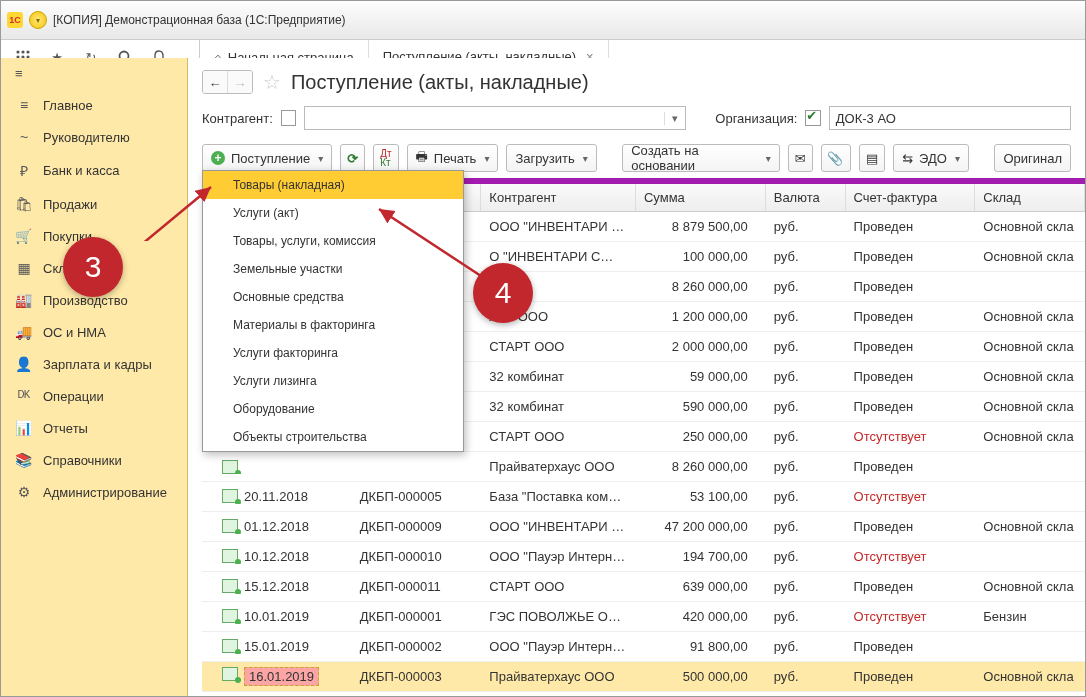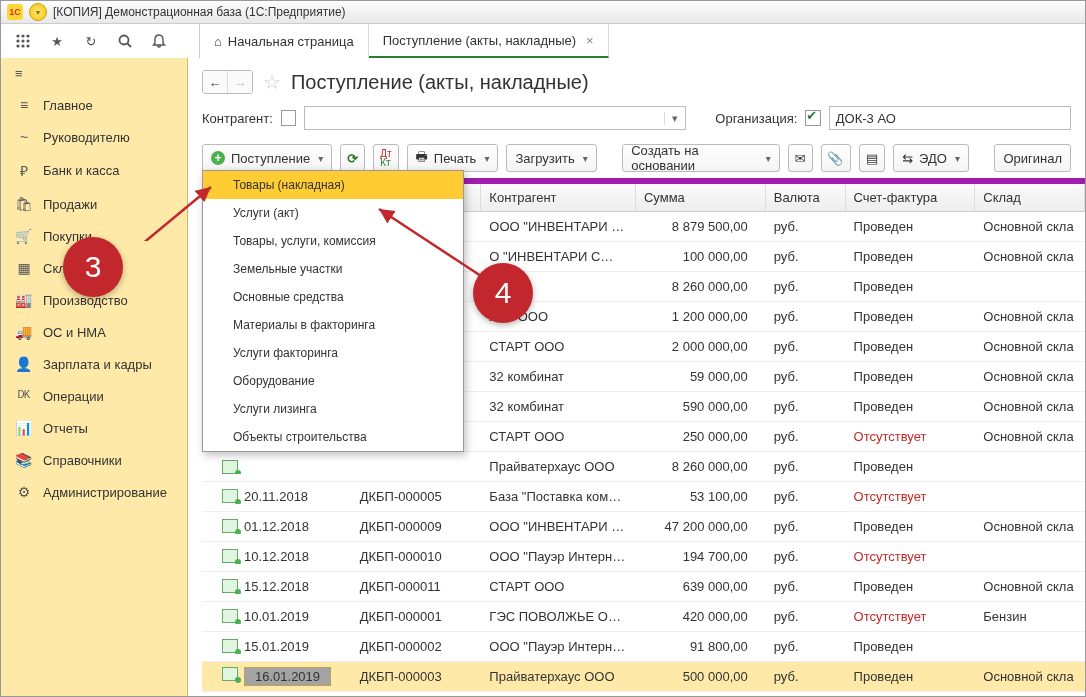--- a/index.html
+++ b/index.html
@@ -1,17 +1,17 @@
 <!DOCTYPE html>
 <html><head>
 <meta charset="utf-8">
 <style>
   html,body{margin:0;padding:0;font-family:Arial,sans-serif;font-size:13px;color:#333;background:#f0f0f0;overflow:hidden}
   .app{width:1086px;height:697px;border:1px solid #999;background:#fff;position:relative;box-sizing:border-box}
-  .titlebar{height:22px;background:linear-gradient(#fdfdfd,#e8e8e8);border-bottom:1px solid #ccc;display:flex;align-items:center;padding:0 6px;gap:6px}
+  .titlebar{height:22px;background:linear-gradient(#fdfdfd,#e8e8e8);border-bottom:1px solid #ccc;display:flex;align-items:center;padding:8px 6px;gap:6px}
   .logo1c{width:16px;height:16px;background:#fdd835;border-radius:3px;display:flex;align-items:center;justify-content:center;font-size:9px;font-weight:bold;color:#d32f2f}
   .dd-btn{width:16px;height:16px;border-radius:50%;background:radial-gradient(#ffe680,#f5c500);border:1px solid #c9a500;display:flex;align-items:center;justify-content:center;font-size:8px;color:#8a6d00}
   .title-text{font-size:12px;color:#333}
   .toolbar-top{height:34px;border-bottom:1px solid #ccc;display:flex;align-items:stretch}
   .quick-icons{width:186px;display:flex;align-items:center;gap:14px;padding-left:12px;border-right:1px solid #ccc;background:#fff}
   .qi{width:20px;height:20px;color:#555;display:flex;align-items:center;justify-content:center;cursor:pointer}
   .tabs{display:flex;align-items:stretch}
   .tab{display:flex;align-items:center;gap:6px;padding:0 14px;border-right:1px solid #ddd;cursor:pointer;font-size:13px}
   .tab.home{color:#333}
   .tab.active{border-bottom:2px solid #2e7d32;font-weight:normal}
@@ -63,21 +63,21 @@
   .doc-icon::after{content:"";position:absolute;right:-4px;bottom:-3px;width:6px;height:6px;background:#4caf50;border-radius:50%}
   .sf-missing{color:#c62828}
   .dropdown{position:absolute;left:14px;top:30px;width:260px;background:#fff;border:1px solid #999;box-shadow:2px 3px 8px rgba(0,0,0,.25);z-index:20}
   .dd-item{padding:7px 30px;cursor:pointer;font-size:12px}
   .dd-item.hover{background:#ffcc33}
   
   .gh.c-date{width:150px}.gh.c-num{width:130px}.gh.c-agent{width:155px}.gh.c-sum{width:130px;text-align:left}.gh.c-cur{width:80px}.gh.c-sf{width:130px}.gh.c-sklad{width:110px}
   
   .callout{position:absolute;width:60px;height:60px;border-radius:50%;background:#c1272d;color:#fff;display:flex;align-items:center;justify-content:center;font-size:30px;font-weight:normal;z-index:30;box-shadow:0 2px 6px rgba(0,0,0,.3)}
   svg.arrow-svg{position:absolute;z-index:25;pointer-events:none}
-  .sel-date-box{border:1px dashed #c9a227;padding:1px 10px;background:#a3a3a3}
+  .sel-date-box{border:1px dashed #c9a227;padding:1px 4px;background:#fca5a5}
 </style>
 </head>
 <body>
 
 <div class="app">
 
   <div class="titlebar">
     <div class="logo1c">1C</div>
     <div class="dd-btn">▾</div>
     <div class="title-text">[КОПИЯ] Демонстрационная база  (1С:Предприятие)</div>
@@ -258,22 +258,22 @@
         </div>
 
         <div class="dropdown" id="dd-menu">
             <div class="dd-item hover">Товары (накладная)</div>
             <div class="dd-item">Услуги (акт)</div>
             <div class="dd-item">Товары, услуги, комиссия</div>
             <div class="dd-item">Земельные участки</div>
             <div class="dd-item">Основные средства</div>
             <div class="dd-item">Материалы в факторинга</div>
             <div class="dd-item">Услуги факторинга</div>
+            <div class="dd-item">Услуги лизинга</div>
             <div class="dd-item">Оборудование</div>
-            <div class="dd-item">Услуги лизинга</div>
             <div class="dd-item">Объекты строительства</div>
           </div>
       </div>
 
       <div class="grid">
         <div class="ghead">
           <div class="gh c-date">Дата</div>
           <div class="gh c-num">Номер</div>
           <div class="gh c-agent">Контрагент</div>
           <div class="gh c-sum">Сумма</div>

